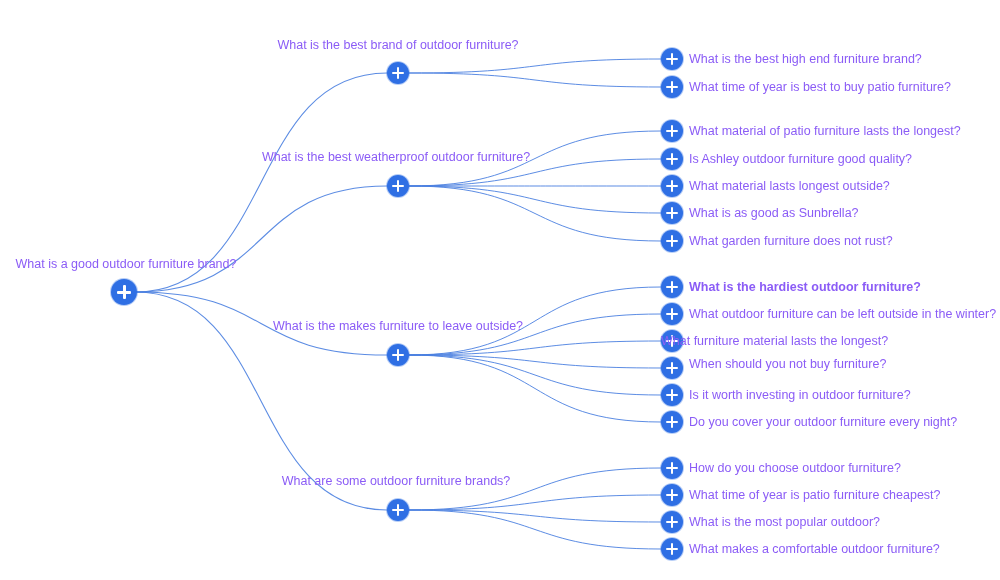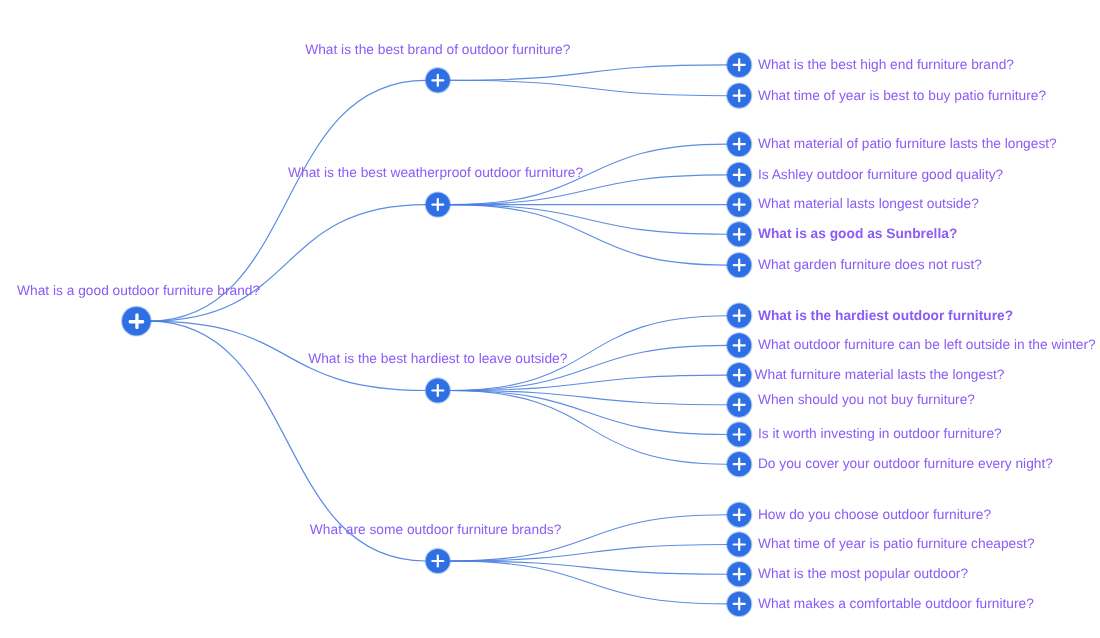--- a/index.html
+++ b/index.html
@@ -150,46 +150,46 @@
       <div class="label right" style="left: 689px; top: 159px;">Is Ashley outdoor furniture good quality?</div>
       <div class="node" style="left: 672px; top: 186px;">
         <span class="plus-h"></span>
         <span class="plus-v"></span>
       </div>
       <div class="label right" style="left: 689px; top: 186px;">What material lasts longest outside?</div>
       <div class="node" style="left: 672px; top: 213px;">
         <span class="plus-h"></span>
         <span class="plus-v"></span>
       </div>
-      <div class="label right" style="left: 689px; top: 213px; font-weight: bold;">What is as good as Sunbrella?</div>
+      <div class="label right" style="left: 689px; top: 213px;">What is as good as Sunbrella?</div>
       <div class="node" style="left: 672px; top: 241px;">
         <span class="plus-h"></span>
         <span class="plus-v"></span>
       </div>
       <div class="label right" style="left: 689px; top: 241px;">What garden furniture does not rust?</div>
       <div class="node" style="left: 398px; top: 355px;">
         <span class="plus-h"></span>
         <span class="plus-v"></span>
       </div>
-      <div class="label above" style="left: 398px; top: 334px;">What is the best hardiest to leave outside?</div>
+      <div class="label above" style="left: 398px; top: 334px;">What is the makes furniture to leave outside?</div>
       <div class="node" style="left: 672px; top: 287px;">
         <span class="plus-h"></span>
         <span class="plus-v"></span>
       </div>
       <div class="label right" style="left: 689px; top: 287px; font-weight: bold;">What is the hardiest outdoor furniture?</div>
       <div class="node" style="left: 672px; top: 314px;">
         <span class="plus-h"></span>
         <span class="plus-v"></span>
       </div>
       <div class="label right" style="left: 689px; top: 314px;">What outdoor furniture can be left outside in the winter?</div>
       <div class="node" style="left: 672px; top: 341px;">
         <span class="plus-h"></span>
         <span class="plus-v"></span>
       </div>
-      <div class="label right" style="left: 686px; top: 341px;">What furniture material lasts the longest?</div>
+      <div class="label right" style="left: 661px; top: 341px;">What furniture material lasts the longest?</div>
       <div class="node" style="left: 672px; top: 368px;">
         <span class="plus-h"></span>
         <span class="plus-v"></span>
       </div>
       <div class="label right" style="left: 689px; top: 364px;">When should you not buy furniture?</div>
       <div class="node" style="left: 672px; top: 395px;">
         <span class="plus-h"></span>
         <span class="plus-v"></span>
       </div>
       <div class="label right" style="left: 689px; top: 395px;">Is it worth investing in outdoor furniture?</div>

